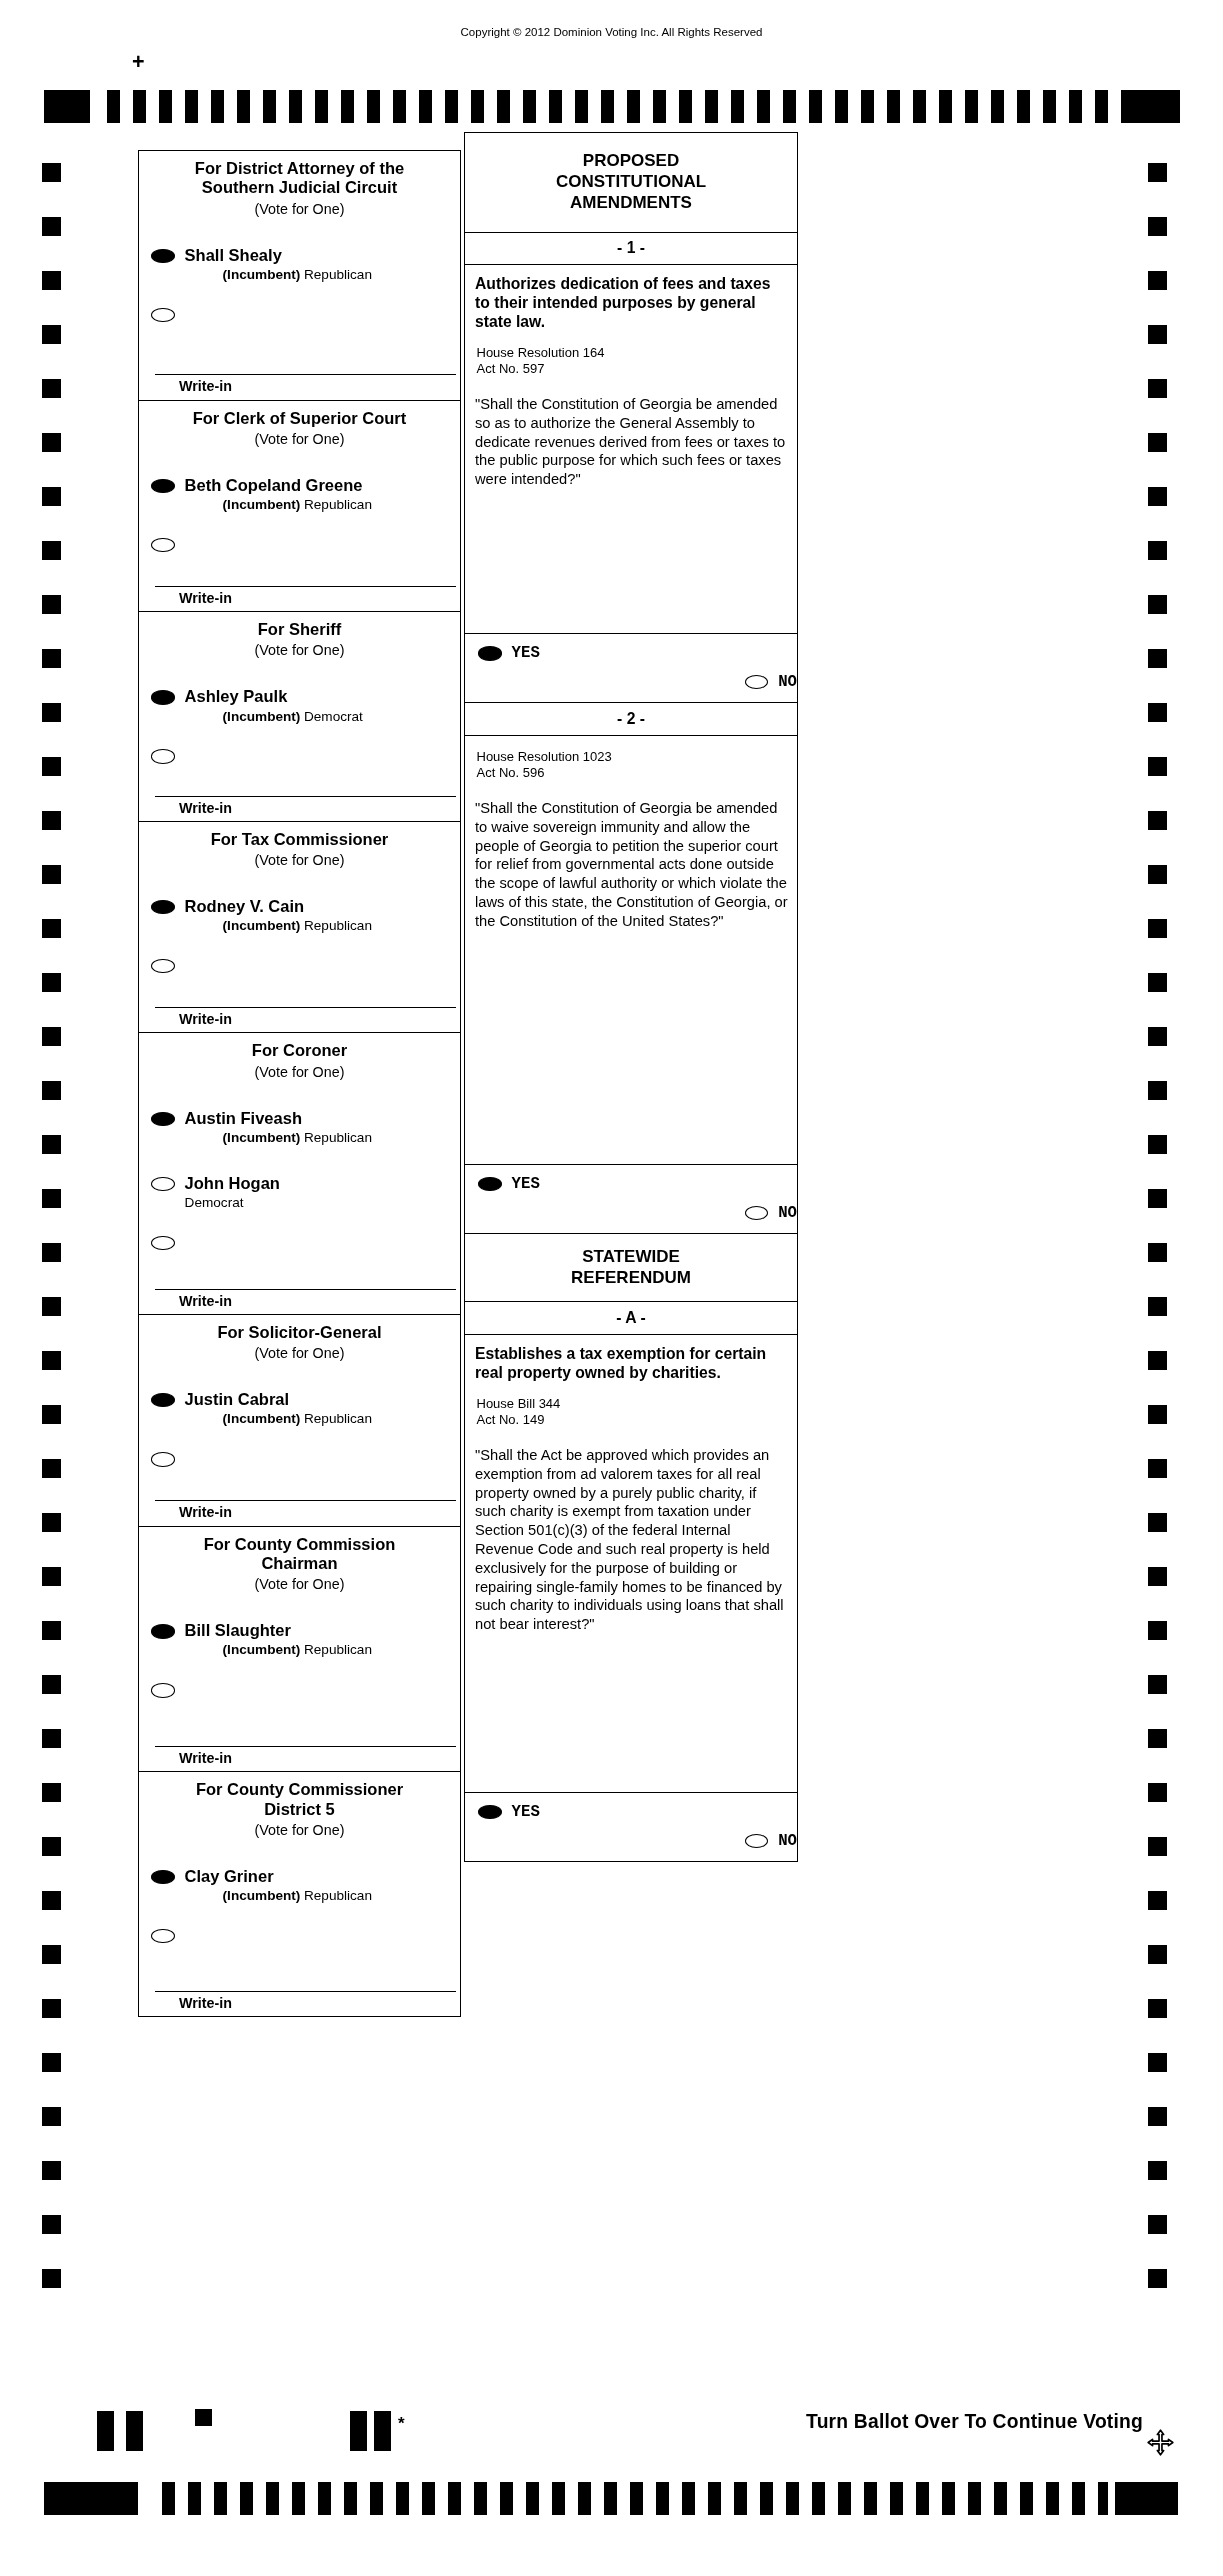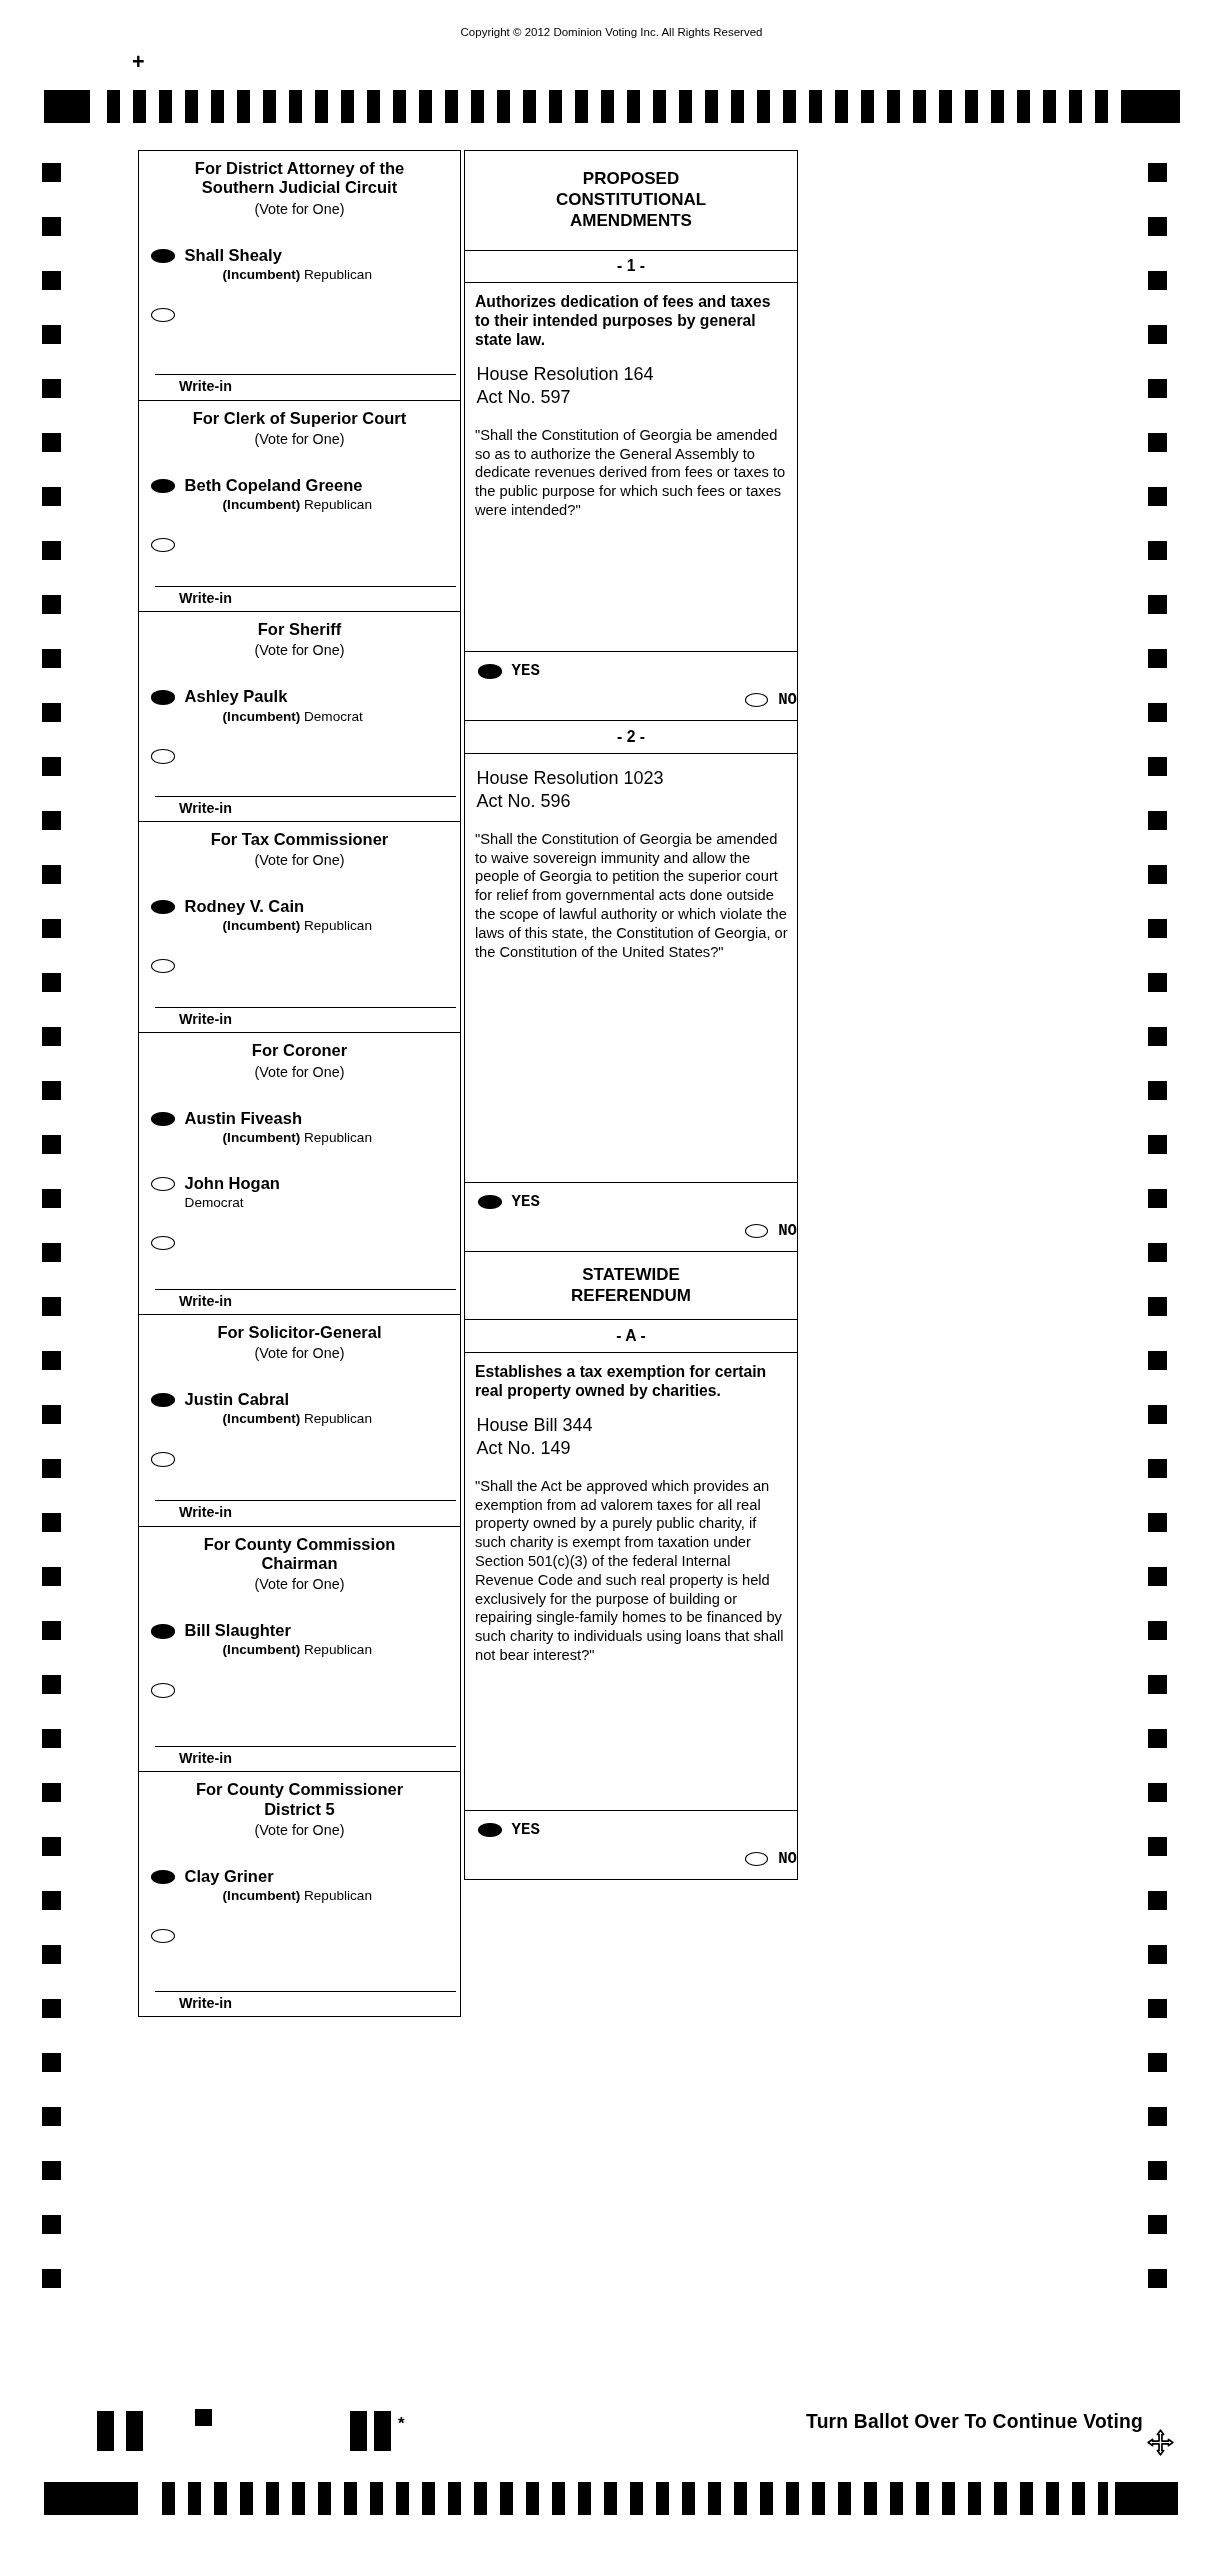--- a/index.html
+++ b/index.html
@@ -26,21 +26,21 @@
   .marks-left, .marks-right { position:absolute; top:163px; width:19.3px; height:2141px;
     background:repeating-linear-gradient(180deg,#000 0 19.3px,transparent 19.3px 54px); }
   .marks-left  { left:42px; }
   .marks-right { left:1148px; }
   .sbar { position:absolute; background:#000; width:17px; height:40px; top:2411px; }
   .ssq  { position:absolute; background:#000; width:17px; height:17px; top:2409px; left:195px; }
   .star { position:absolute; top:2414px; left:398px; font-size:17px; font-weight:bold; }
 
   
   .col-left  { position:absolute; left:122px; top:150px; width:339px;padding-left:16px; }
-  .col-right { position:absolute; left:464px; top:150px; width:334px; }
+  .col-right { position:absolute; left:464px; top:132px; width:334px; }
   section { border:1.4px solid #000; background:#fff; }
   section + section { margin-top:-1.4px; }
 
   
   .contest { display:flex; flex-direction:column; }
   .c-title { font-size:16.5px; font-weight:bold; text-align:center; line-height:1.18; max-width:251px; margin:7.9px auto 0; }
   .c-inst  { font-size:14.3px; text-align:center; margin-top:2.9px; }
   .cand { display:flex; align-items:flex-start; padding-left:12px; margin-top:29px; }
   .cand.empty { margin-top:23px; }
   .bubble { display:inline-block; width:23.6px; height:14.3px; border:1.8px solid #000; border-radius:50%; flex:none; background:#fff; }
@@ -55,21 +55,21 @@
   .wline  { border-top:1.8px solid #000; margin:18.6px 4.3px 0 15.7px; }
   .wlabel { font-size:14.3px; font-weight:bold; margin:2.9px 0 0 40px; }
 
   
   .m-header { display:flex; align-items:center; justify-content:center; padding:7.2px 0; }
   .m-header-text { font-size:17px; font-weight:bold; text-align:center; line-height:1.22; max-width:215px; }
   .m-header-text.narrow { max-width:172px; }
   .measure { display:flex; flex-direction:column; }
   .m-num { font-size:15.7px; font-weight:bold; text-align:center; padding:6.4px 0 7.2px; border-bottom:1.4px solid #000; }
   .m-summary { font-size:15.7px; font-weight:bold; line-height:1.2; padding:10px 8.6px 0 10px; }
-  .m-ref { font-size:18px; line-height:1.28; padding:13px 8.6px 0 11.5px; }
+  .m-ref { font-size:13px; line-height:1.28; padding:13px 8.6px 0 11.5px; }
   .m-question { font-size:14.7px; line-height:1.28; padding:17px 7.2px 0 10px; }
   .m-options { margin-top:auto; border-top:1.4px solid #000; padding:10px 0 11.5px 13px; }
   .opt { display:flex; align-items:center; }
   .opt + .opt { margin-top:10.7px;justify-content:flex-end; }
   .opt .bubble { margin-right:10px; }
   .opt-label { font-size:15.7px; font-weight:bold;font-family:Liberation Mono, monospace; }
 
   
   .footer-note { position:absolute; top:2411px; left:0; width:1143px; text-align:right; font-size:19.3px; font-weight:bold; letter-spacing:0.2px; }
   .four-arrows { position:absolute; left:1146px; top:2428px; width:29px; height:29px; }

